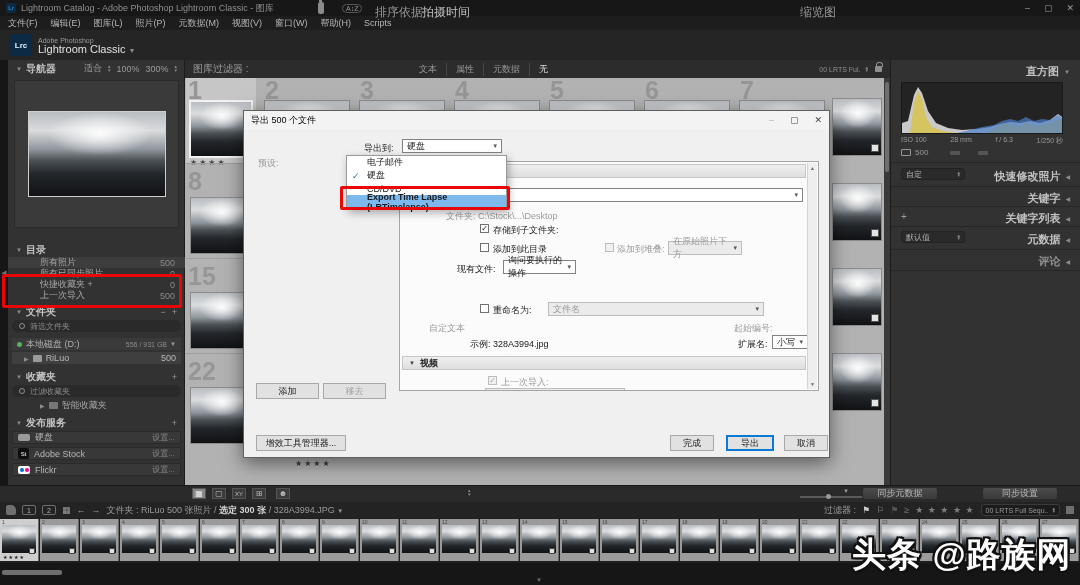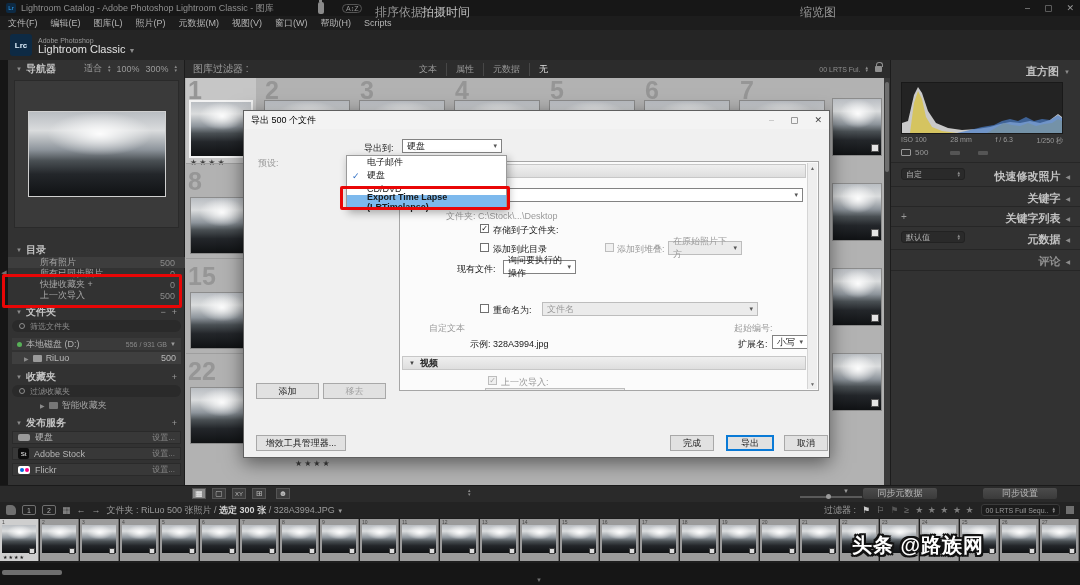--- a/index.html
+++ b/index.html
@@ -131,21 +131,21 @@
   .filmstrip{left:0;top:518px;width:1080px;height:45px;background:#1e1e1e}
   .fs-cell{position:absolute;top:1px;width:39px;height:42px;background:#9b9b9b;border-right:1px solid #6b6b6b}
   .fs-cell.sel{background:#cecece}
   .fs-num{position:absolute;left:2px;top:0;font-size:5px;color:#4a4a4a}
   .fs-img{position:absolute;left:2px;top:6px;width:34px;height:28px}
   .fs-badge{position:absolute;right:3px;bottom:7px;width:6px;height:6px;background:#ddd;border:1px solid #444}
   .fs-rating{position:absolute;left:3px;top:35px;font-size:5px;color:#222;letter-spacing:1px}
   .fsbottom{left:0;top:563px;width:1080px;height:22px;background:#161616}
   .hthumb{position:absolute;left:2px;top:7px;width:60px;height:5px;background:#6e6e6e;border-radius:2px}
   .bottomtri{position:absolute;left:536px;top:14px;font-size:6px;color:#6f6f6f}
-  .watermark{left:852px;top:532px;z-index:100;font-size:20px;font-weight:bold;color:#fff;letter-spacing:1px;
+  .watermark{left:852px;top:532px;z-index:100;font-size:34px;font-weight:bold;color:#fff;letter-spacing:1px;
     text-shadow:-2px -2px 0 #111,2px -2px 0 #111,-2px 2px 0 #111,2px 2px 0 #111,0 2px 0 #111,2px 0 0 #111,0 -2px 0 #111,-2px 0 0 #111}
 </style>
 </head>
 <body>
 
 <div id="app">
 
   <div class="abs titlebar">
     <span class="appicon">Lr</span>
     <span>Lightroom Catalog - Adobe Photoshop Lightroom Classic - 图库</span>
@@ -466,21 +466,21 @@
           <span class="car">▾</span>
         </div>
       <span class="dlabel" style="left:57px;top:101px">现有文件:</span>
       <div class="combo" style="left:103px;top:98px;width:73px">
           <span>询问要执行的操作</span>
           <span class="car">▾</span>
         </div>
 
       <span class="chk" style="left:80px;top:142px"></span>
       <span class="dlabel" style="left:93px;top:142px">重命名为:</span>
-      <div class="combo dis" style="left:142px;top:140px;width:216px">
+      <div class="combo dis" style="left:148px;top:140px;width:216px">
           <span>文件名</span>
           <span class="car">▾</span>
         </div>
       <span class="dlabel gray" style="left:29px;top:160px">自定文本</span>
       <span class="dlabel gray" style="left:334px;top:160px">起始编号:</span>
       <span class="dlabel" style="left:70px;top:176px">示例: 328A3994.jpg</span>
       <span class="dlabel" style="left:338px;top:176px">扩展名:</span>
       <div class="combo" style="left:372px;top:173px;width:36px">
           <span>小写</span>
           <span class="car">▾</span>

